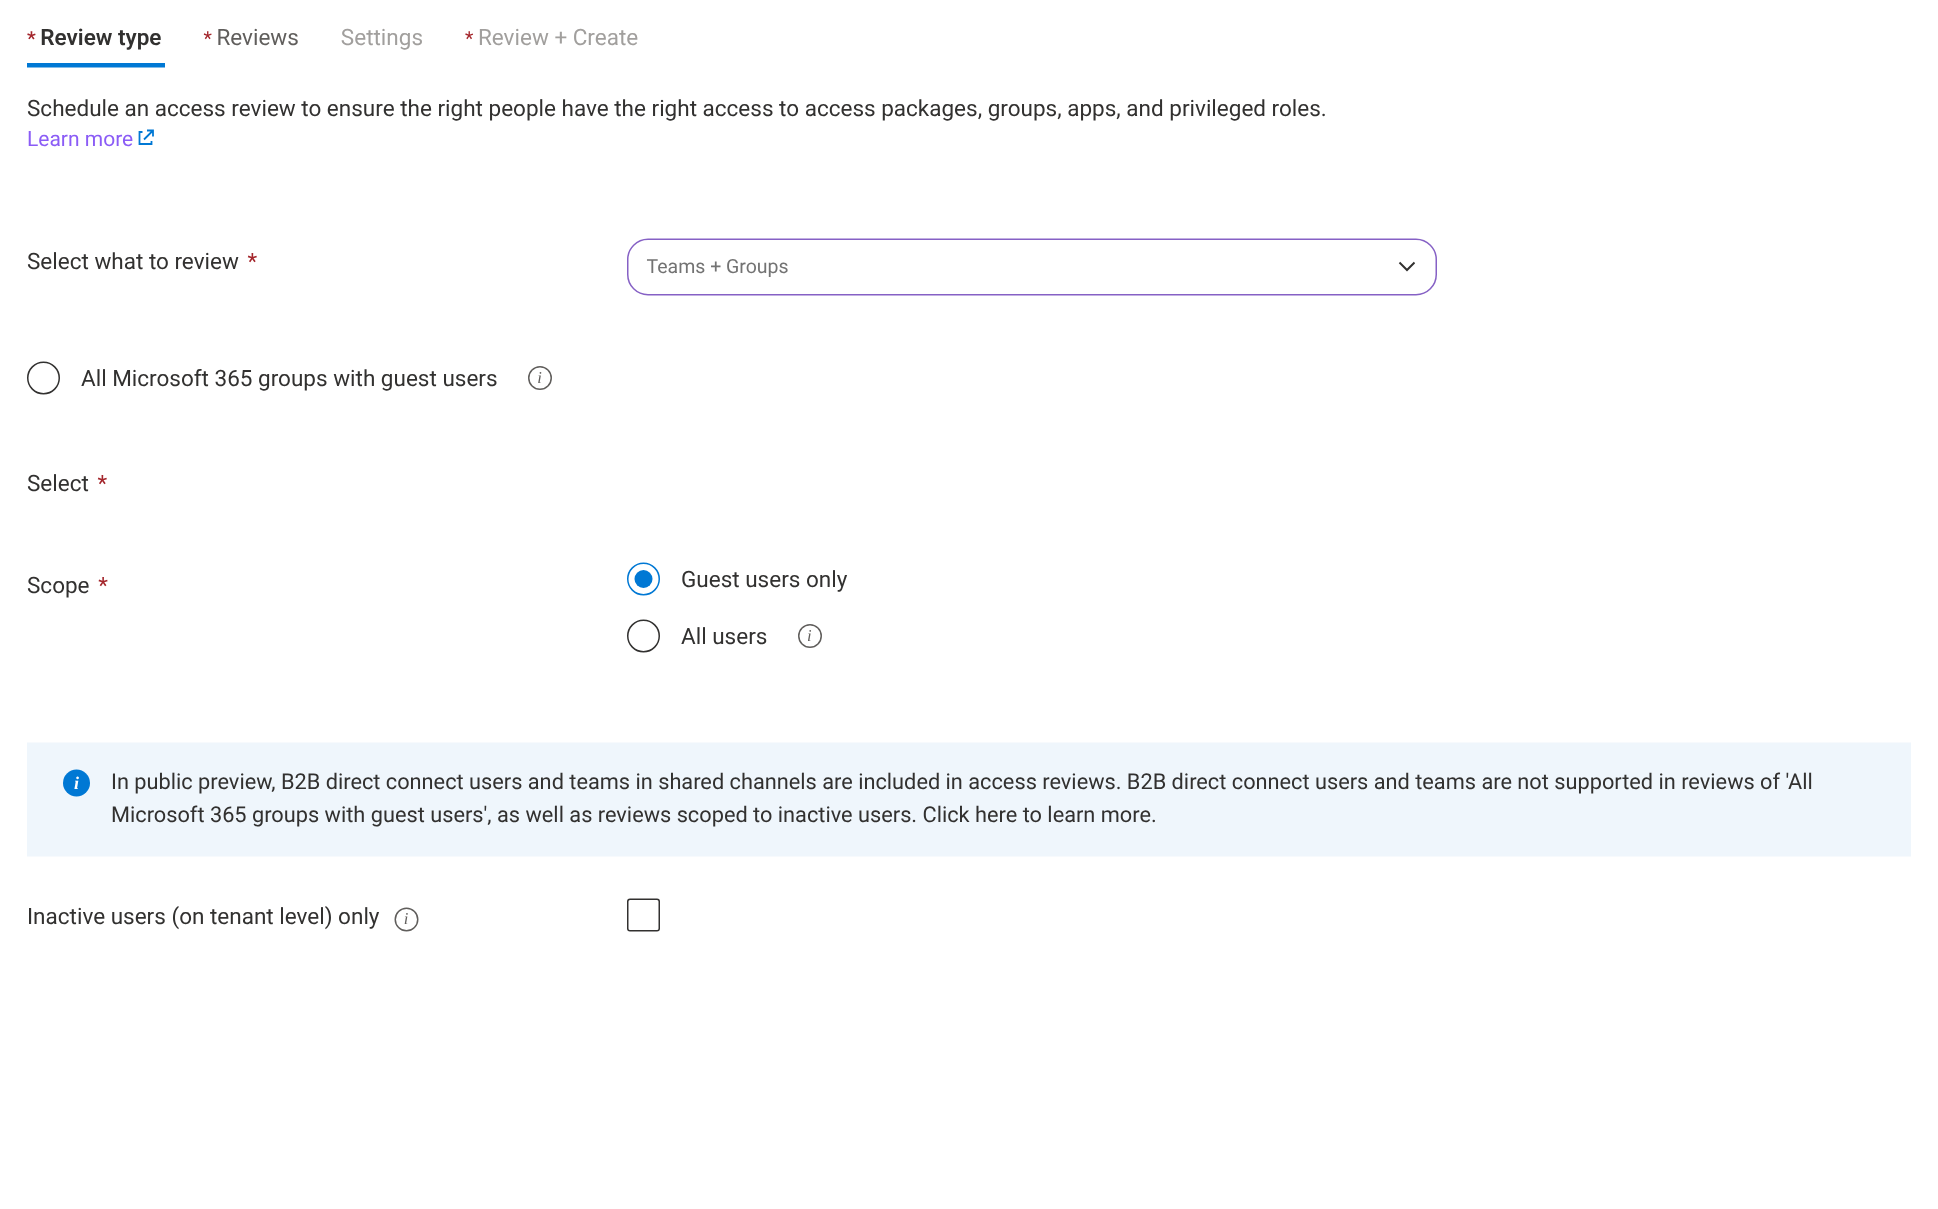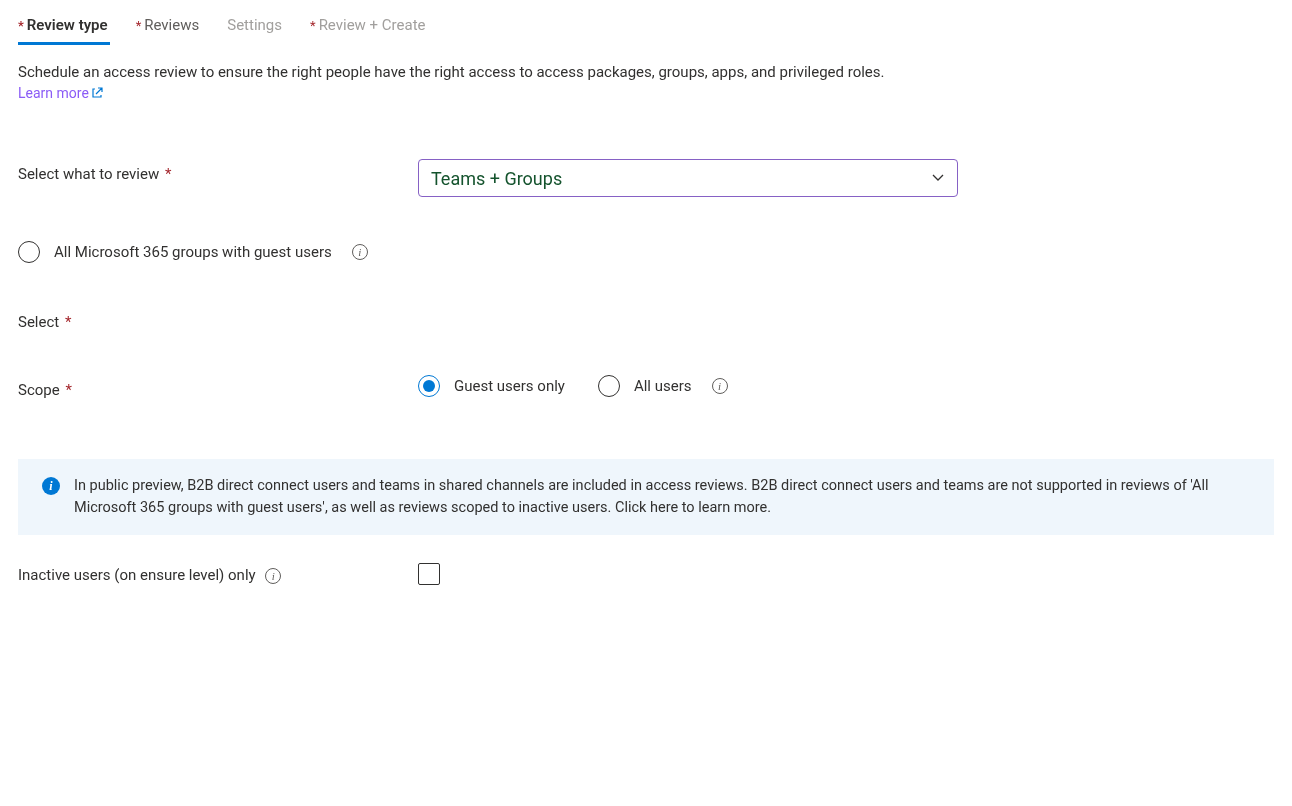--- a/index.html
+++ b/index.html
@@ -50,29 +50,29 @@
   }
   .req { color: #a4262c; margin-left: 2px; }
   .input-col { flex: 1; }
   .select {
     display: flex;
     align-items: center;
     justify-content: space-between;
     width: 540px;
     height: 38px;
     border: 1px solid #8661c5;
-    border-radius: 4px;
+    border-radius: 14px;
     padding: 0 12px;
-    font-size: 18px;
-    color: #14532d;
+    font-size: 13px;
+    color: #737373;
     cursor: pointer;
     background: #fff;
   }
   .select svg { flex-shrink: 0; }
-  .radio-group { display: flex; flex-direction: row; gap: 33px; }
+  .radio-group { display: flex; flex-direction: column; gap: 16px; }
   .radio-item { display: flex; align-items: center; gap: 14px; }
   .radio {
     width: 22px; height: 22px; border-radius: 50%;
     border: 1.5px solid #323130; display: inline-flex;
     align-items: center; justify-content: center;
     cursor: pointer; background: #fff;
   }
   .radio.checked { border-color: #0078d4; }
   .radio.checked::after {
     content: ""; width: 12px; height: 12px; border-radius: 50%; background: #0078d4;
@@ -187,21 +187,21 @@
     </div>
   </div>
 
   <div class="banner">
     <span class="banner-icon">i</span>
     <span>In public preview, B2B direct connect users and teams in shared channels are included in access reviews. B2B direct connect users and teams are not supported in reviews of 'All Microsoft 365 groups with guest users', as well as reviews scoped to inactive users. Click here to learn more.</span>
   </div>
 
   <div class="inactive-row">
     <div class="label-col">
-      <span>Inactive users (on ensure level) only</span>
+      <span>Inactive users (on tenant level) only</span>
       <span class="info-icon">i</span>
     </div>
     <div class="input-col">
       <span class="checkbox"></span>
     </div>
   </div>
 
 </div>
 
 

